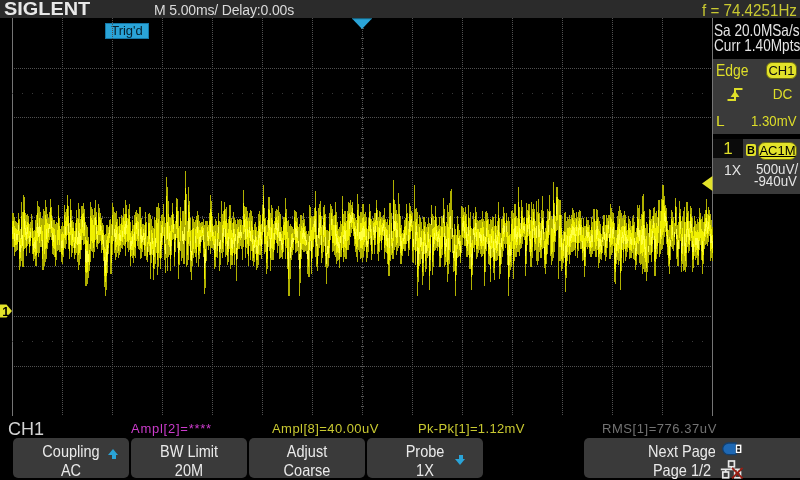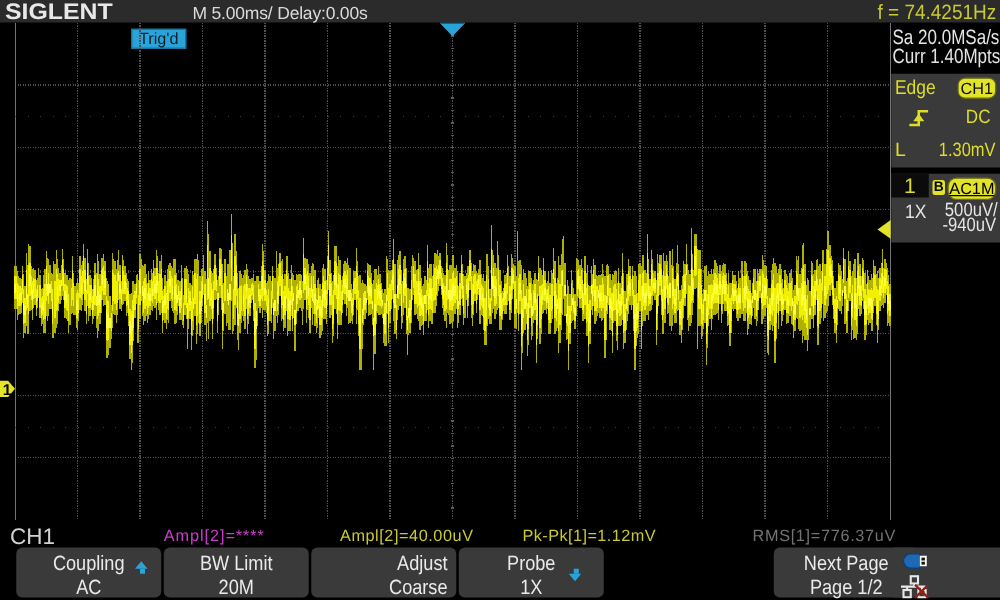--- a/index.html
+++ b/index.html
@@ -83,45 +83,45 @@
     color:#000;font-size:11px;font-weight:bold;text-align:center;line-height:12px;">B</div>
   <div class="a" style="left:45px;top:3px;width:37px;height:16px;background:#e3e32a;border:1px solid #6e6e14;
     border-radius:7px;color:#000;font-size:13px;text-align:center;line-height:16px;text-decoration:underline;">AC1M</div>
   <div class="a" style="left:11px;top:21.5px;font-size:15.5px;color:#e4e4e4;transform:scaleX(0.9);transform-origin:0 0;">1X</div>
   <div class="a" style="right:2px;top:21px;font-size:15.5px;color:#e4e4e4;transform:scaleX(0.86);transform-origin:100% 0;">500uV/</div>
   <div class="a" style="right:3px;top:33px;font-size:15.5px;color:#e4e4e4;transform:scaleX(0.86);transform-origin:100% 0;">-940uV</div>
 </div>
 
 <div class="a" style="left:8px;top:418.5px;font-size:18px;color:#d2d2d2;">CH1</div>
 <div class="a" style="left:131px;top:421px;font-size:13px;color:#cc3ccc;letter-spacing:0.75px;">Ampl[2]=****</div>
-<div class="a" style="left:272px;top:421px;font-size:13px;color:#c9c931;letter-spacing:0.45px;">Ampl[2]=40.00uV</div>
+<div class="a" style="left:272px;top:421px;font-size:13px;color:#c9c931;letter-spacing:0.45px;">Ampl[8]=40.00uV</div>
 <div class="a" style="left:418px;top:421px;font-size:13px;color:#c9c931;letter-spacing:0.35px;">Pk-Pk[1]=1.12mV</div>
 <div class="a" style="left:562px;top:421px;font-size:13px;color:#737373;letter-spacing:0.55px;margin-left:40px;">RMS[1]=776.37uV</div>
 
 <div class="btn" style="left:13px;">
       <div class="r1">Coupling</div>
       <div class="r2">AC</div>
     </div>
 <div class="a" style="left:108px;top:449px;width:0;height:0;border-left:5.5px solid transparent;border-right:5.5px solid transparent;border-bottom:6.5px solid #2aa4d8;"></div>
 <div class="a" style="left:111.5px;top:455px;width:4.5px;height:4px;background:#2aa4d8;"></div>
 <div class="btn" style="left:131px;">
       <div class="r1">BW Limit</div>
       <div class="r2">20M</div>
     </div>
-<div class="btn" style="left:249px;text-align:right;">
+<div class="btn" style="left:249px;">
       <div class="r1">Adjust</div>
       <div class="r2">Coarse</div>
     </div>
 <div class="btn" style="left:367px;">
       <div class="r1">Probe</div>
       <div class="r2">1X</div>
     </div>
 <div class="a" style="left:455px;top:458.5px;width:0;height:0;border-left:5.5px solid transparent;border-right:5.5px solid transparent;border-top:6.5px solid #2aa4d8;"></div>
 <div class="a" style="left:458.5px;top:454.5px;width:4.5px;height:4px;background:#2aa4d8;"></div>
-<div class="btn" style="left:619px;">
+<div class="btn" style="left:584px;padding-left:40px;">
       <div class="r1">Next Page</div>
       <div class="r2">Page 1/2</div>
     </div>
 
 <div class="a" style="left:715px;top:438px;width:85px;height:40px;background:#3a3a3a;">
   <svg class="a" style="left:6px;top:4px;" width="22" height="14" viewBox="0 0 22 14">
     <path d="M15 1 H7.5 A5.6 5.6 0 0 0 7.5 12.6 H15 Z" fill="#1e68b4" stroke="#123f6e" stroke-width="1.3"></path>
     <rect x="14.8" y="2.6" width="5.6" height="8.4" fill="#fff"></rect>
     <rect x="16.2" y="4.1" width="2.7" height="2.3" fill="#111"></rect>
     <rect x="16.2" y="7.4" width="2.7" height="2.3" fill="#111"></rect>

